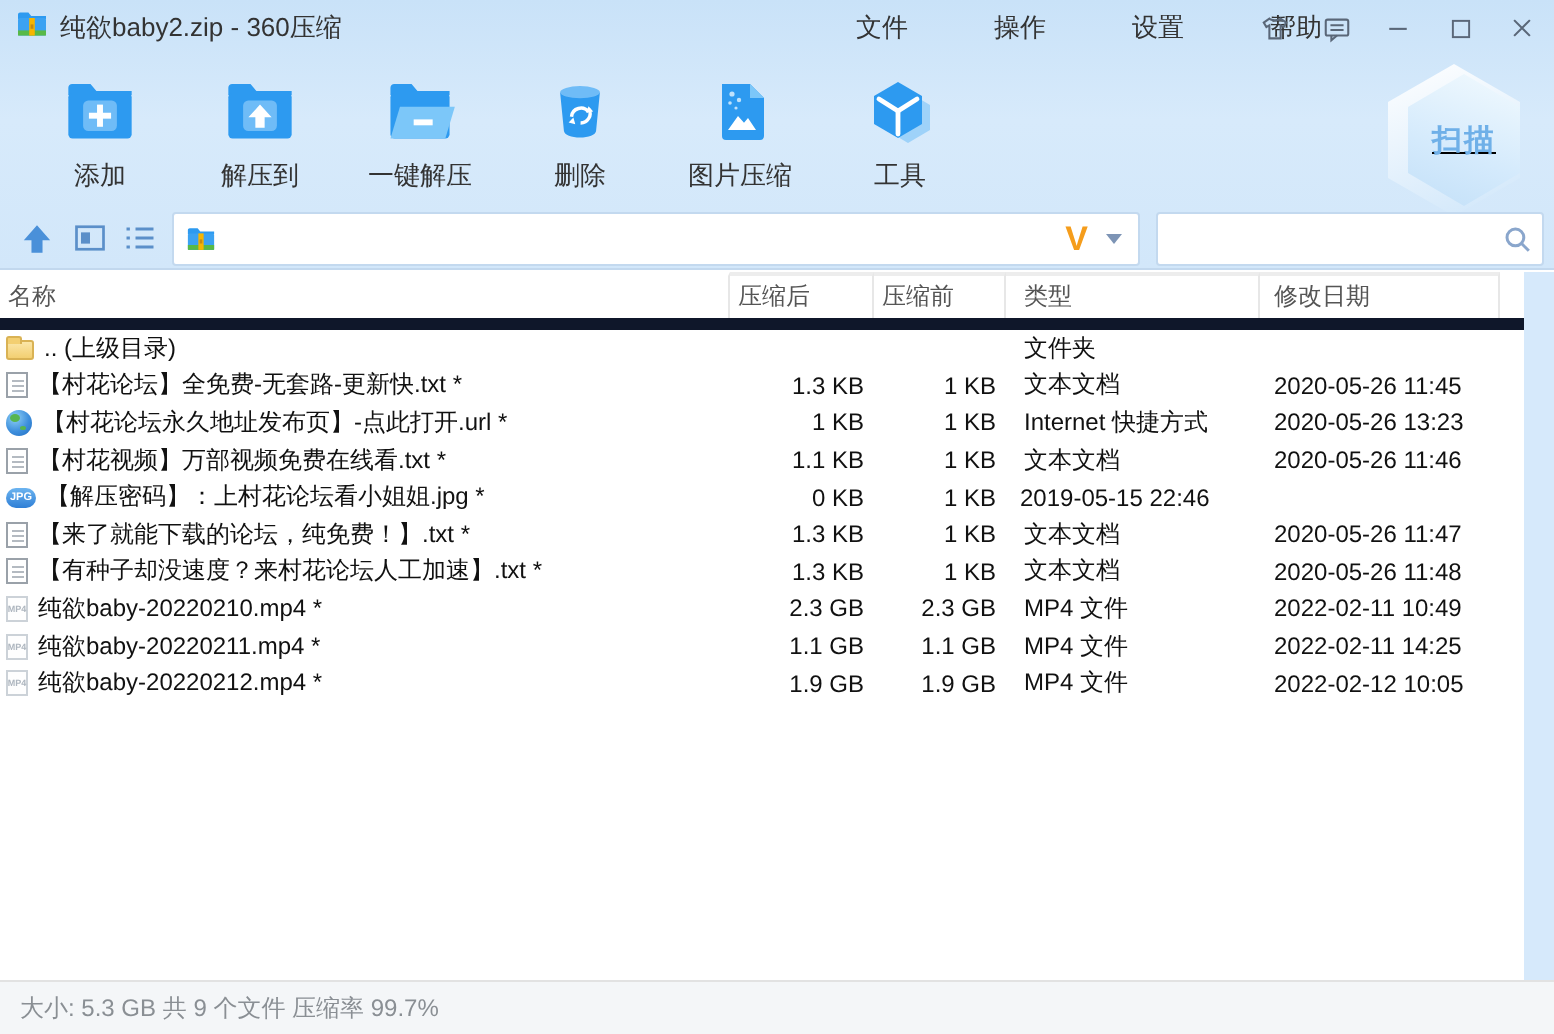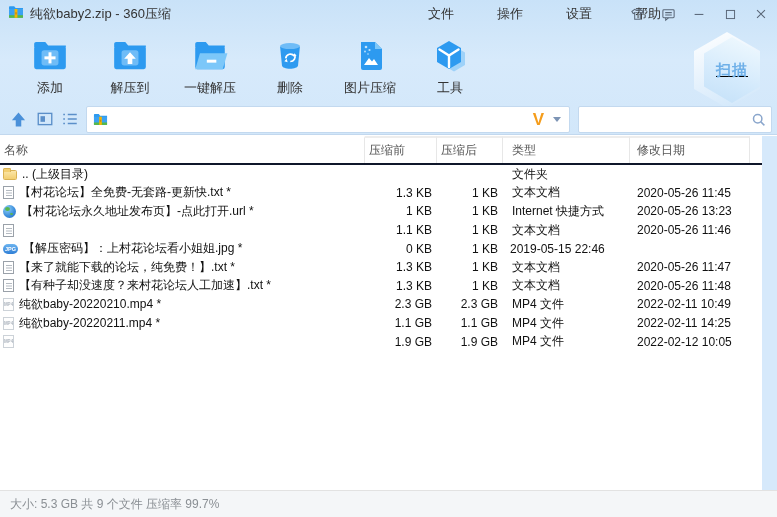--- a/index.html
+++ b/index.html
@@ -66,21 +66,21 @@
   
   .list-area { position:absolute; top:136px; left:0; width:762px; height:354px; background:#fff; }
   .side-strip { position:absolute; top:136px; right:0; width:15px; height:354px; background:#d6e9fb; }
   .lheader { display:grid; grid-template-columns:365px 72px 66px 127px 120px; height:29px; align-items:center; }
   .hcell { font-size:12px; color:#555; height:100%; display:flex; align-items:center;
            border-top:2px solid #ededed; border-right:1px solid #e7e7e7; }
   .hcell.h-name { padding-left:4px; border-top-color:transparent; }
   .h-before, .h-after { padding-left:4px; }
   .h-type { padding-left:9px; }
   .h-date { padding-left:7px; }
-  .lheader { border-bottom:2px solid #0f172a;font-family:Liberation Mono, monospace; }
+  .lheader { border-bottom:6px solid #0f172a;font-family:Liberation Mono, monospace; }
   .lbody { }
   .lrow { display:grid; grid-template-columns:365px 72px 66px 127px 120px; height:18.6px; align-items:center; }
   .cell { font-size:12px; color:#111; white-space:nowrap; overflow:hidden; }
   .c-name { display:flex; align-items:center; padding-left:3px; }
   .c-before, .c-after { text-align:right; padding-right:5px; }
   .c-type { padding-left:9px; }
   .c-date { padding-left:7px; }
   
   .ficon { flex:none; margin-right:5px; position:relative; display:flex; align-items:center; justify-content:center; }
   .fi-folder-up { width:14px; height:10px; margin-top:2px; background:linear-gradient(#fbe6a8,#f3cf71); border:1px solid #d9b254; border-radius:1.5px; }
@@ -279,22 +279,22 @@
         <path d="M9.9 9.9 L13.4 13.4"></path>
       </svg>
     </span>
   </div>
 
 </div>
 
 <div class="list-area">
   <div class="lheader">
     <div class="hcell h-name">名称</div>
+    <div class="hcell h-after">压缩后</div>
     <div class="hcell h-before">压缩前</div>
-    <div class="hcell h-after">压缩后</div>
     <div class="hcell h-type">类型</div>
     <div class="hcell h-date">修改日期</div>
   </div>
   <div class="lbody">
       <div class="lrow">
         <div class="cell c-name">
           <span class="ficon fi-folder-up"></span>
           <span>.. (上级目录)</span>
         </div>
         <div class="cell c-before"></div>
@@ -318,20 +318,21 @@
           <span>【村花论坛永久地址发布页】-点此打开.url *</span>
         </div>
         <div class="cell c-before">1 KB</div>
         <div class="cell c-after">1 KB</div>
         <div class="cell c-type">Internet 快捷方式</div>
         <div class="cell c-date">2020-05-26 13:23</div>
       </div>
       <div class="lrow">
         <div class="cell c-name">
           <span class="ficon fi-txt"></span>
+          <span>【村花视频】万部视频免费在线看.txt *</span>
         </div>
         <div class="cell c-before">1.1 KB</div>
         <div class="cell c-after">1 KB</div>
         <div class="cell c-type">文本文档</div>
         <div class="cell c-date">2020-05-26 11:46</div>
       </div>
       <div class="lrow">
         <div class="cell c-name">
           <span class="ficon fi-jpg">JPG</span>
           <span>【解压密码】：上村花论坛看小姐姐.jpg *</span>
@@ -376,20 +377,21 @@
           <span>纯欲baby-20220211.mp4 *</span>
         </div>
         <div class="cell c-before">1.1 GB</div>
         <div class="cell c-after">1.1 GB</div>
         <div class="cell c-type">MP4 文件</div>
         <div class="cell c-date">2022-02-11 14:25</div>
       </div>
       <div class="lrow">
         <div class="cell c-name">
           <span class="ficon fi-mp4">MP4</span>
+          <span>纯欲baby-20220212.mp4 *</span>
         </div>
         <div class="cell c-before">1.9 GB</div>
         <div class="cell c-after">1.9 GB</div>
         <div class="cell c-type">MP4 文件</div>
         <div class="cell c-date">2022-02-12 10:05</div>
       </div>
     </div>
 </div>
 <div class="side-strip"></div>
 

